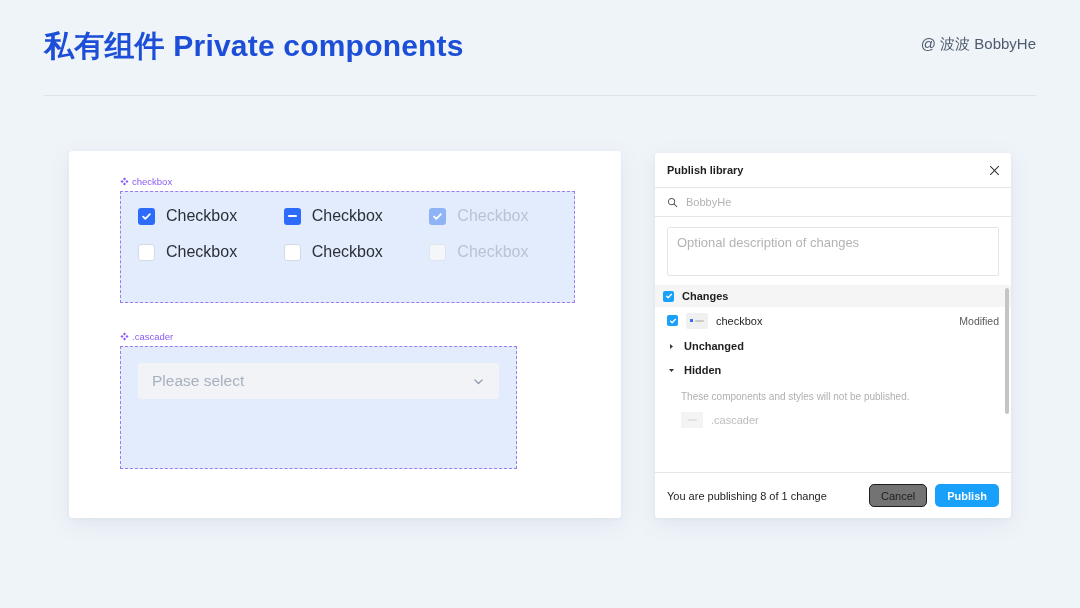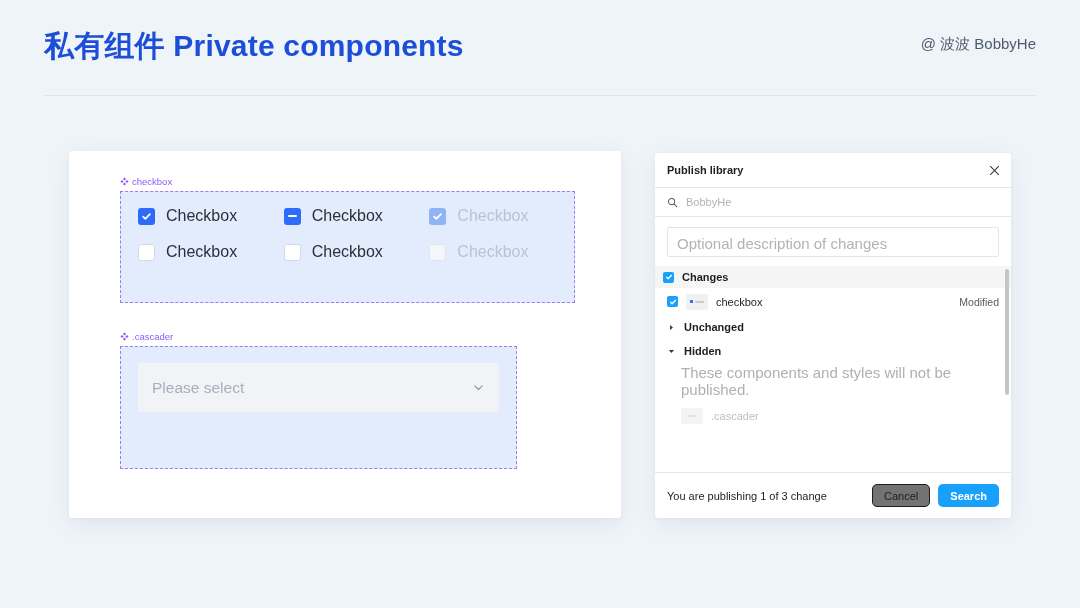--- a/index.html
+++ b/index.html
@@ -70,21 +70,21 @@
   .cb-box.empty { background: #ffffff; border: 1.5px solid #d3dae4; }
   .cb-box.checked-disabled { background: #8eb4f7; }
   .cb-box.empty-disabled { background: #f4f6fa; border: 1.5px solid #dfe5ee; }
   .cb-check { width: 11px; height: 11px; display: block; }
   .cb-dash { width: 9px; height: 2.2px; background: #fff; border-radius: 1px; }
 
   
   #cascader-group { left: 120px; top: 346px; width: 397px; height: 123px; }
   .cas-wrap { position: absolute; inset: 0; padding: 17px 18px 0 18px; }
   .cas-field {
-    height: 49px; background: #f1f3f6; border-radius: 3px;
+    height: 36px; background: #f1f3f6; border-radius: 3px;
     display: flex; align-items: center; justify-content: space-between;
     padding: 0 14px 0 14px; margin-bottom: 18px;
   }
   .cas-text { font-size: 15.5px; color: #2b3038; white-space: nowrap; }
   .cas-text.placeholder { color: #a7b0bd; }
   .chev { width: 13px; height: 13px; display: block; }
 
   
   .panel {
     position: absolute; left: 655px; top: 153px; width: 356px; height: 365px;
@@ -101,22 +101,22 @@
 
   .panel-search {
     height: 29px; flex: 0 0 auto; border-bottom: 1px solid #e6e6e6;
     display: flex; align-items: center; gap: 8px; padding: 0 12px;
   }
   .search-icon { width: 11px; height: 11px; display: block; flex: 0 0 auto; }
   .search-placeholder { font-size: 11px; color: #b3b3b3; }
 
   .panel-desc { flex: 0 0 auto; padding: 10px 12px 9px 12px; }
   .desc-box {
-    height: 30px; border: 1px solid #e5e5e5; border-radius: 2px;
-    padding: 7px 9px; font-size: 15px; color: #b3b3b3;
+    height: 49px; border: 1px solid #e5e5e5; border-radius: 2px;
+    padding: 7px 9px; font-size: 13px; color: #b3b3b3;
   }
 
   .panel-list { flex: 1 1 auto; position: relative; overflow: hidden; }
 
   .list-section-head {
     display: flex; align-items: center; gap: 8px;
     height: 22px; padding: 0 8px; background: #f5f5f5;
   }
   .list-section-head .sec-label { font-size: 11px; font-weight: 700; color: #1e1e1e; }
 
@@ -136,21 +136,21 @@
     width: 22px; height: 16px; background: #f0f0f0; border-radius: 2px;
     flex: 0 0 auto; display: flex; align-items: center; justify-content: center;
     gap: 2px;
   }
   .thumb-dot { width: 3px; height: 3px; background: #2d6cfa; border-radius: .5px; }
   .thumb-line { width: 9px; height: 2px; background: #c9c9c9; border-radius: 1px; }
   .thumb.faded { background: #f4f4f4; }
   .thumb.faded .thumb-line { background: #e2e2e2; }
 
   .hidden-note {
-    font-size: 15px; color: #b0b0b0; padding: 1px 12px 4px 26px;
+    font-size: 10px; color: #b0b0b0; padding: 1px 12px 4px 26px; margin-top: 8px;
   }
   .hidden-row { padding-left: 26px; }
   .hidden-row .row-name { color: #bdbdbd; }
 
   .sm-cb {
     width: 11px; height: 11px; border-radius: 2px; flex: 0 0 auto;
     display: flex; align-items: center; justify-content: center;
     background: #18a0fb;
   }
   .sm-check { width: 8px; height: 8px; display: block; }
@@ -328,20 +328,20 @@
         <span class="thumb faded">
           <span class="thumb-line"></span>
         </span>
         <span class="row-name">.cascader</span>
       </div>
 
       <div class="scrollbar"></div>
     </div>
 
     <div class="panel-footer">
-      <span class="footer-text">You are publishing 1 of 3 change</span>
+      <span class="footer-text">You are publishing 8 of 1 change</span>
       <div class="btn btn-cancel">Cancel</div>
-      <div class="btn btn-publish">Search</div>
+      <div class="btn btn-publish">Publish</div>
     </div>
 
   </div>
 
 </div>
 
 </body></html>

